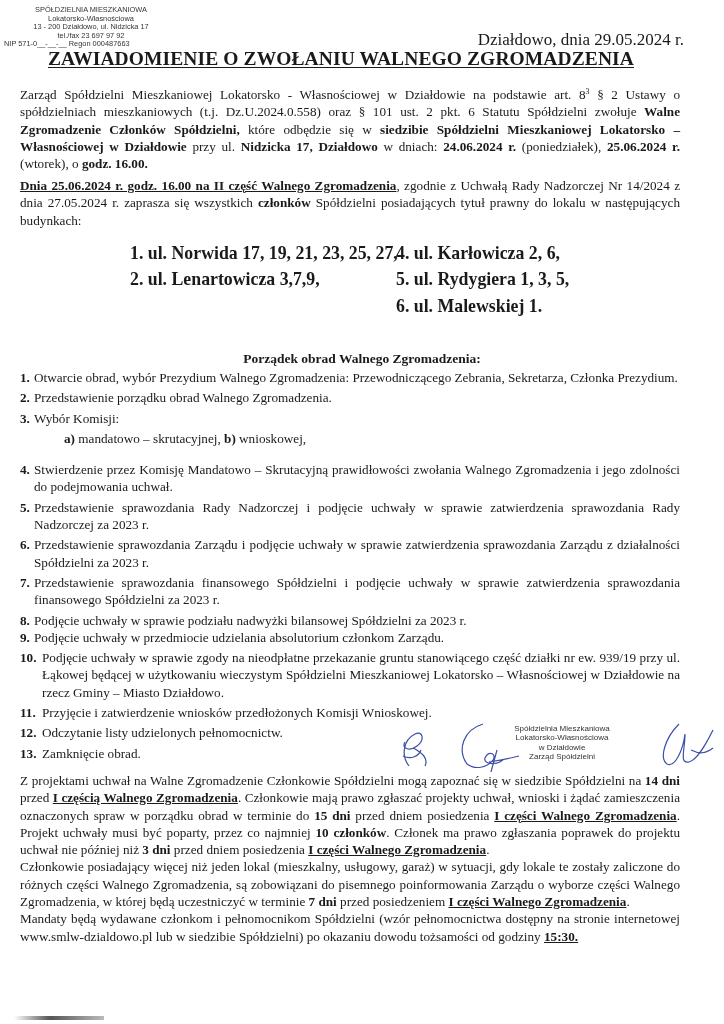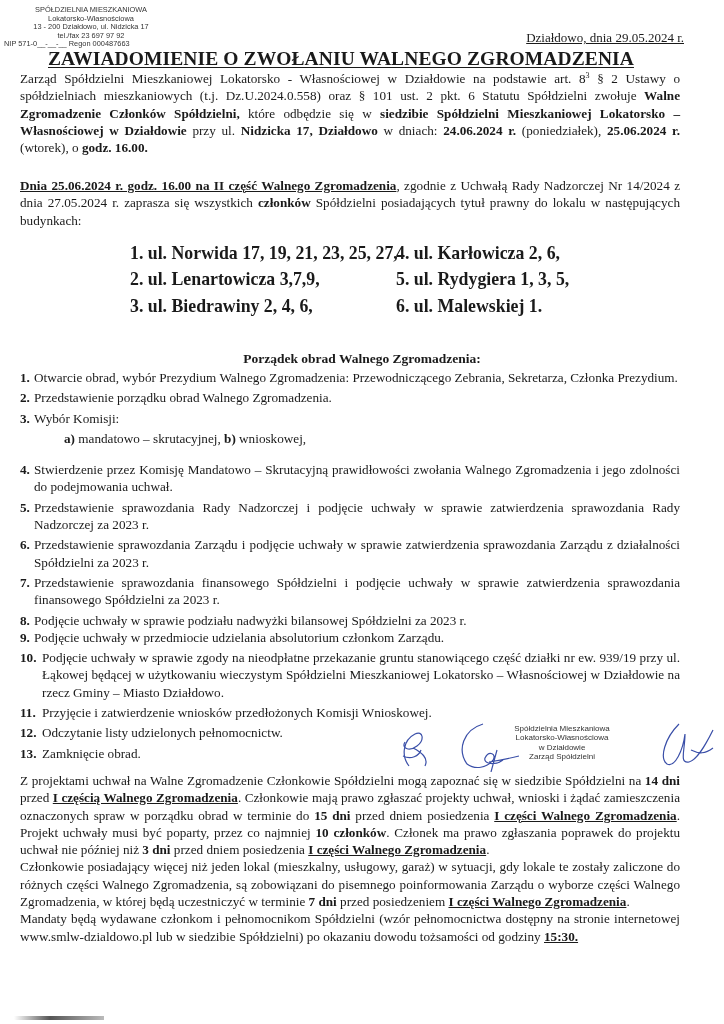--- a/index.html
+++ b/index.html
@@ -7,32 +7,32 @@
       width: 724px; height: 1024px; position: relative; overflow: hidden;
       font-family: "Liberation Serif", serif; color: #1a1a1a;
     }
     .stamp {
       position: absolute; left: 16px; top: 6px; width: 150px;
       font-family: "Liberation Sans", sans-serif; font-size: 7.4px; line-height: 8.6px;
       color: #333; text-align: center;
     }
     .stamp .nip { text-align: left; margin-left: -12px; }
     .date {
-      position: absolute; right: 40px; top: 30px; font-size: 13px; text-decoration: underline;
+      position: absolute; right: 40px; top: 30px; font-size: 17px;
     }
     .title {
       position: absolute; left: 48px; top: 48px; width: 640px;
       font-size: 19.5px; font-weight: bold; text-decoration: underline;
       text-underline-offset: 2px; letter-spacing: 0.1px; white-space: nowrap;
     }
     .para {
       position: absolute; left: 20px; width: 660px; font-size: 13.2px;
       line-height: 17.3px; text-align: justify;
     }
-    .p1 { top: 70px; }
+    .p1 { top: 86px; }
     .p2 { top: 177px; }
     sup { font-size: 8px; line-height: 0; }
     b { font-weight: bold; }
     u { text-underline-offset: 1px; }
     .buildings {
       position: absolute; left: 114px; top: 240px; width: 560px;
       font-size: 17.8px; font-weight: bold; line-height: 26.4px;
     }
     .buildings .col { position: absolute; top: 0; }
     .buildings .c1 { left: 16px; }
@@ -75,21 +75,20 @@
 <div class="title">ZAWIADOMIENIE O ZWOŁANIU WALNEGO ZGROMADZENIA</div>
 
 <div class="para p1"><span>Zarząd Spółdzielni Mieszkaniowej Lokatorsko - Własnościowej w Działdowie na podstawie art. 8</span><sup>3</sup><span> § 2 Ustawy o spółdzielniach mieszkaniowych (t.j. Dz.U.2024.0.558) oraz § 101 ust. 2 pkt. 6 Statutu Spółdzielni zwołuje </span><b>Walne Zgromadzenie Członków Spółdzielni,</b><span> które odbędzie się w </span><b>siedzibie Spółdzielni Mieszkaniowej Lokatorsko – Własnościowej w Działdowie</b><span> przy ul. </span><b>Nidzicka 17, Działdowo</b><span> w dniach: </span><b>24.06.2024 r.</b><span> (poniedziałek), </span><b>25.06.2024 r.</b><span> (wtorek), o </span><b>godz. 16.00.</b></div>
 
 <div class="para p2"><b><u>Dnia 25.06.2024 r. godz. 16.00 na II część Walnego Zgromadzenia</u></b><span>, zgodnie z Uchwałą Rady Nadzorczej Nr  14/2024 z dnia 27.05.2024 r.   zaprasza się wszystkich </span><b>członków</b><span> Spółdzielni posiadających tytuł prawny do lokalu w następujących budynkach:</span></div>
 
 <div class="buildings">
   <div class="col c1">
     <div>1.  ul. Norwida  17, 19, 21, 23, 25, 27,</div>
     <div>2.  ul. Lenartowicza 3,7,9,</div>
-    <div>3.  ul. Biedrawiny 2, 4, 6,</div>
   </div>
   <div class="col c2">
     <div>4. ul. Karłowicza 2, 6,</div>
     <div>5. ul. Rydygiera 1, 3, 5,</div>
     <div>6. ul. Malewskiej 1.</div>
   </div>
 </div>
 
 <div class="agenda-title">Porządek obrad Walnego Zgromadzenia:</div>
 

